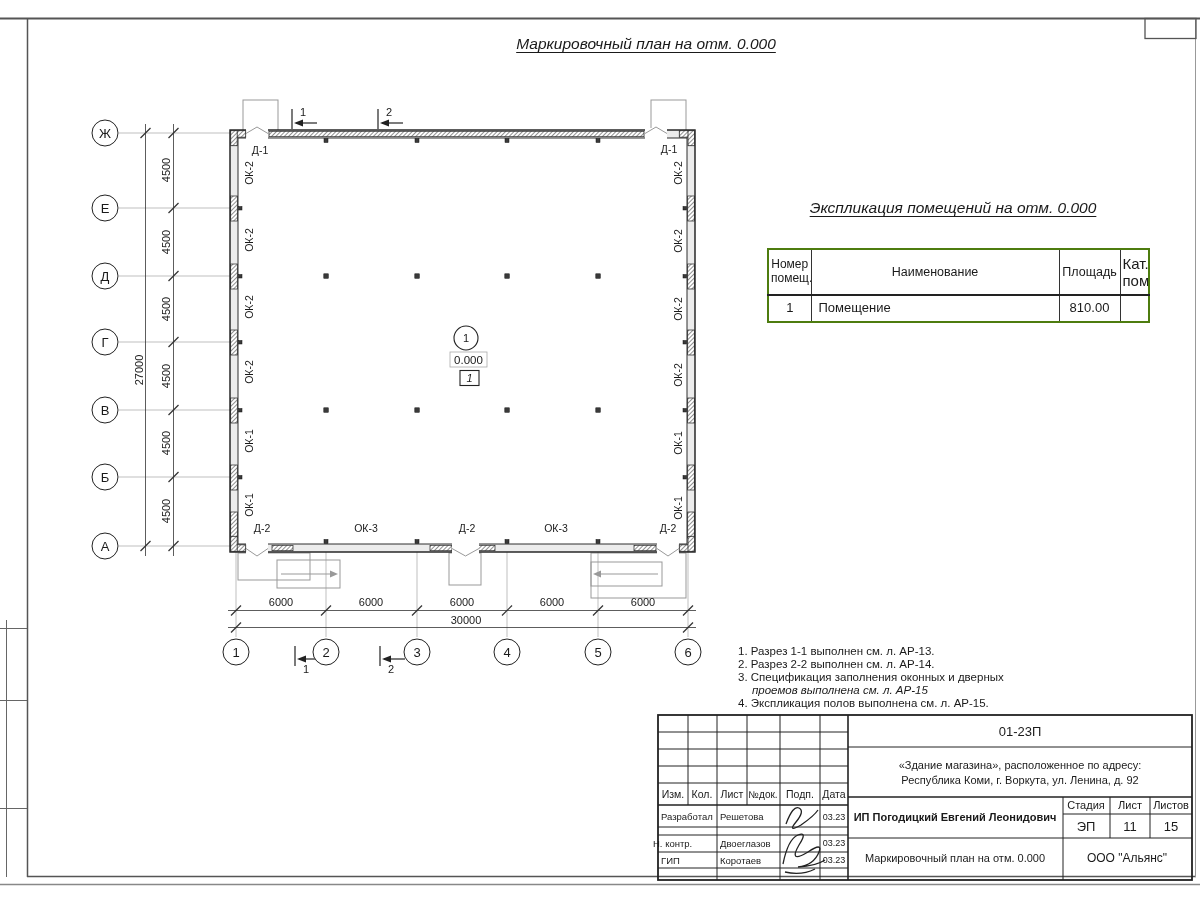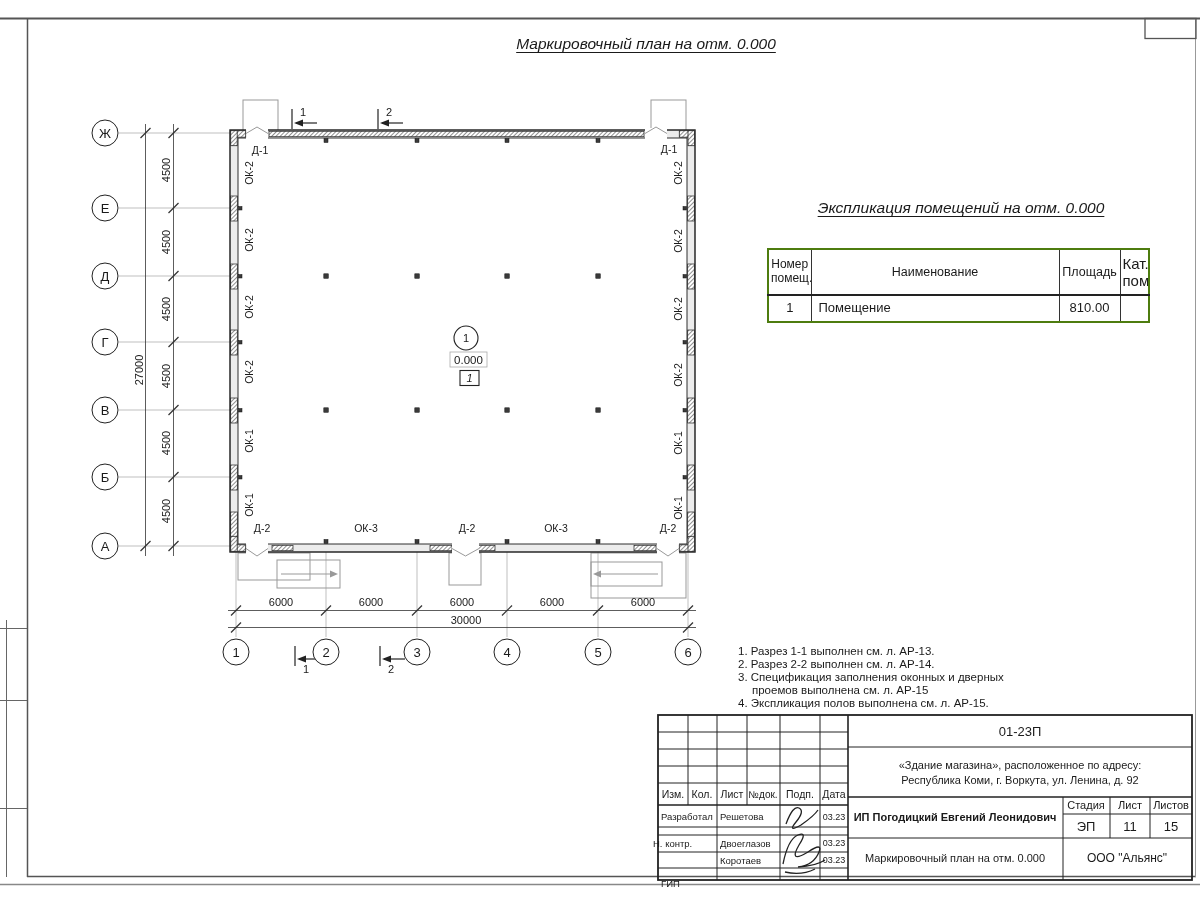--- a/index.html
+++ b/index.html
@@ -331,21 +331,21 @@
   <div class="t f10" style="left:262px;top:528px;">Д-2</div>
   <div class="t f10" style="left:366px;top:528px;">ОК-3</div>
   <div class="t f10" style="left:467px;top:528px;">Д-2</div>
   <div class="t f10" style="left:556px;top:528px;">ОК-3</div>
   <div class="t f10" style="left:668px;top:528px;">Д-2</div>
 
   <div class="t f11" style="left:466px;top:338px;">1</div>
   <div class="t" style="left:468.5px;top:359.5px;font-size:11.5px;">0.000</div>
   <div class="t f11 it" style="left:469.5px;top:378px;">1</div>
 
-  <div class="t f15 it ul" style="left:953px;top:208px;margin-left:8px;">Экспликация помещений на отм. 0.000</div>
+  <div class="t f15 it ul" style="left:953px;top:208px;">Экспликация помещений на отм. 0.000</div>
 
   <table class="expl">
     <colgroup>
         <col style="width:43px;">
         <col style="width:248px;">
         <col style="width:61px;">
         <col style="width:29px;">
       </colgroup>
     <thead>
       <tr>
@@ -361,37 +361,37 @@
         <td class="nm">Помещение</td>
         <td>810.00</td>
         <td></td>
       </tr>
     </tbody>
   </table>
 
   <div class="note" style="left:738px;top:651px;">1. Разрез 1-1 выполнен см. л. АР-13.</div>
   <div class="note" style="left:738px;top:664px;">2. Разрез 2-2 выполнен см. л. АР-14.</div>
   <div class="note" style="left:738px;top:677px;">3. Спецификация заполнения оконных и дверных</div>
-  <div class="note" style="left:752px;top:690px;">проемов выполнена см. л. АР-15</div>
+  <div class="note" style="left:752px;top:690px;font-style:italic;">проемов выполнена см. л. АР-15</div>
   <div class="note" style="left:738px;top:703px;">4. Экспликация полов выполнена см. л. АР-15.</div>
 
   <div class="tb tbc f10" style="left:673px;top:794px;">Изм.</div>
   <div class="tb tbc f10" style="left:702px;top:794px;">Кол.</div>
   <div class="tb tbc f10" style="left:732px;top:794px;">Лист</div>
   <div class="tb tbc" style="left:763px;top:794px;font-size:10px;">№док.</div>
   <div class="tb tbc f10" style="left:800px;top:794px;">Подп.</div>
   <div class="tb tbc f10" style="left:834px;top:794px;">Дата</div>
 
   <div class="tb tbl f9" style="left:661px;top:816px;">Разработал</div>
   <div class="tb tbl f9" style="left:720px;top:816px;">Решетова</div>
   <div class="tb tbc" style="left:834px;top:817px;font-size:9px;">03.23</div>
   <div class="tb tbl f9" style="left:653px;top:843px;">Н. контр.</div>
   <div class="tb tbl f9" style="left:720px;top:843px;">Двоеглазов</div>
   <div class="tb tbc" style="left:834px;top:843px;font-size:9px;">03.23</div>
-  <div class="tb tbl f9" style="left:661px;top:860px;margin-top:23px;">ГИП</div>
+  <div class="tb tbl f9" style="left:661px;top:860px;">ГИП</div>
   <div class="tb tbl f9" style="left:720px;top:860px;">Коротаев</div>
   <div class="tb tbc" style="left:834px;top:860px;font-size:9px;">03.23</div>
 
   <div class="tb tbc f13" style="left:1020px;top:731px;">01-23П</div>
   <div class="tb tbc f11" style="left:1020px;top:765px;">«Здание магазина», расположенное по адресу:</div>
   <div class="tb tbc f11" style="left:1020px;top:780px;">Республика Коми, г. Воркута, ул. Ленина, д. 92</div>
   <div class="tb tbc f11" style="left:955px;top:817px;font-weight:bold;">ИП Погодицкий Евгений Леонидович</div>
   <div class="tb tbc f11" style="left:955px;top:858px;">Маркировочный план на отм. 0.000</div>
 
   <div class="tb tbc f11" style="left:1086px;top:805px;">Стадия</div>

